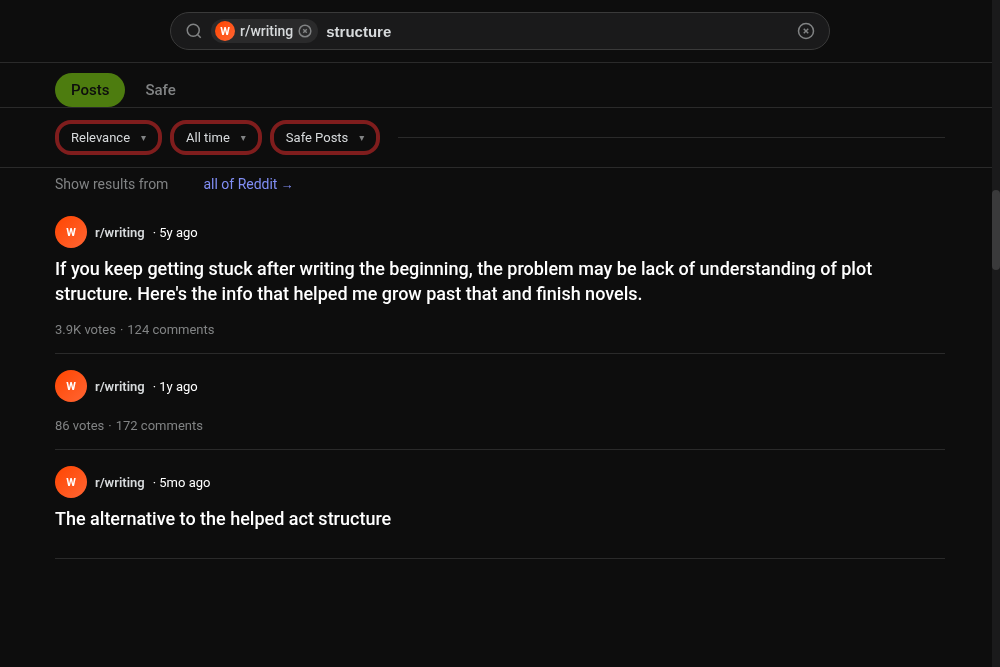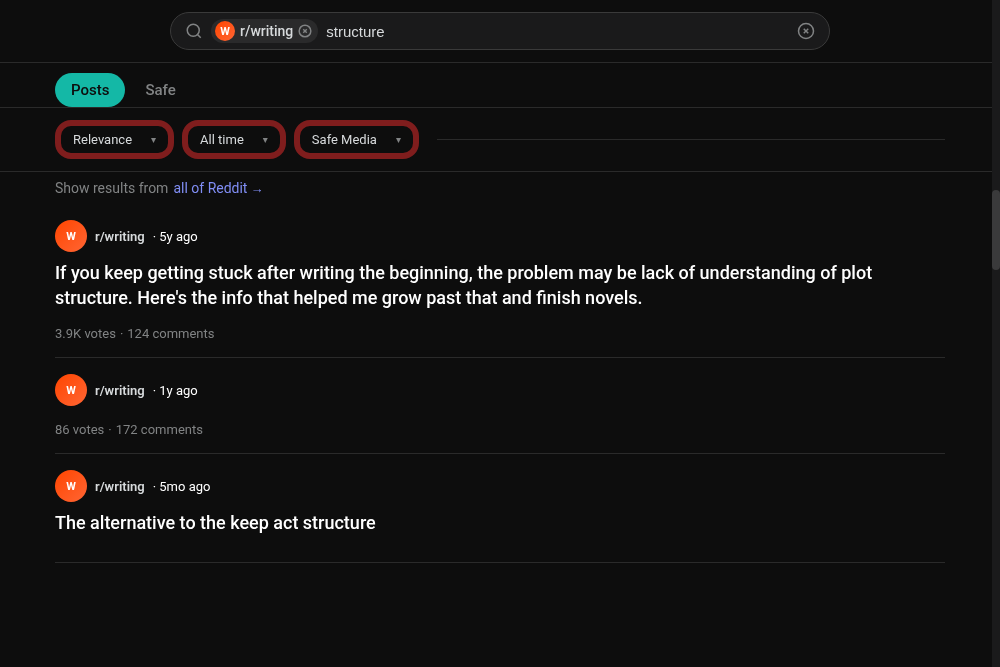--- a/index.html
+++ b/index.html
@@ -80,20 +80,21 @@
       align-items: center;
     }
 
     .search-input {
       flex: 1;
       background: transparent;
       border: none;
       outline: none;
       color: #d7dadc;
       font-size: 15px;
+      font-weight: bold;
     }
 
     .search-clear {
       color: #818384;
       cursor: pointer;
       display: flex;
       align-items: center;
     }
 
     .tabs-section {
@@ -107,38 +108,38 @@
     .tab {
       padding: 8px 16px;
       border-radius: 20px;
       font-size: 15px;
       font-weight: 500;
       cursor: pointer;
       color: #818384;
     }
 
     .tab.active {
-      background-color: #14b8a6;
+      background-color: #4d7c0f;
       color: #0d0d0d;
     }
 
     .filters-section {
       padding: 12px 55px;
       display: flex;
       align-items: center;
       gap: 8px;
       border-bottom: 1px solid #2a2a2a;
     }
 
     .filter-btn {
       display: flex;
       align-items: center;
-      gap: 19px;
+      gap: 11px;
       padding: 6px 12px;
-      border: 6px solid #7f1d1d;
+      border: 4px solid #7f1d1d;
       border-radius: 16px;
       background: transparent;
       color: #d7dadc;
       font-size: 13px;
       cursor: pointer;
       font-family: inherit;
     }
 
     .filter-btn .chevron {
       color: #818384;
@@ -149,36 +150,37 @@
       flex: 1;
       height: 1px;
       background: #2a2a2a;
       margin-left: 10px;
     }
 
     .show-results-bar {
       padding: 8px 55px;
       display: flex;
       align-items: center;
-      gap: 5px;
+      gap: 15px;
       font-size: 14px;
       text-align: center;
     }
 
     .show-results-label {
       color: #818384;
     }
 
     .show-results-link {
       color: #818ef5;
       cursor: pointer;
       display: flex;
       align-items: center;
       gap: 3px;
       text-decoration: none;
+      margin-left: 20px;
     }
 
     .show-results-link .arrow {
       font-size: 13px;
     }
 
     .results-list {
       padding: 0 55px;
     }
 
@@ -316,21 +318,21 @@
 <div class="filters-section">
   <button class="filter-btn">
     <span>Relevance</span>
     <span class="chevron">▾</span>
   </button>
   <button class="filter-btn">
     <span>All time</span>
     <span class="chevron">▾</span>
   </button>
   <button class="filter-btn">
-    <span>Safe Media</span>
+    <span>Safe Posts</span>
     <span class="chevron">▾</span>
   </button>
   <div class="filter-divider"></div>
 </div>
 
 <div class="show-results-bar">
   <span class="show-results-label">Show results from</span>
   <a class="show-results-link">
     <span>all of Reddit</span>
     <span class="arrow">→</span>
@@ -371,20 +373,20 @@
   </div>
 
   <div class="post-item">
     <div class="post-meta">
       <div class="post-avatar">
         <div class="writing-icon">W</div>
       </div>
       <span class="post-subreddit">r/writing</span>
       <span class="post-time">·&nbsp;<span>5mo ago</span></span>
     </div>
-    <div class="post-title">The alternative to the keep act structure</div>
+    <div class="post-title">The alternative to the helped act structure</div>
   </div>
 
 </div>
 
 <div class="scrollbar-track">
   <div class="scrollbar-thumb"></div>
 </div>
 
 </body></html>

